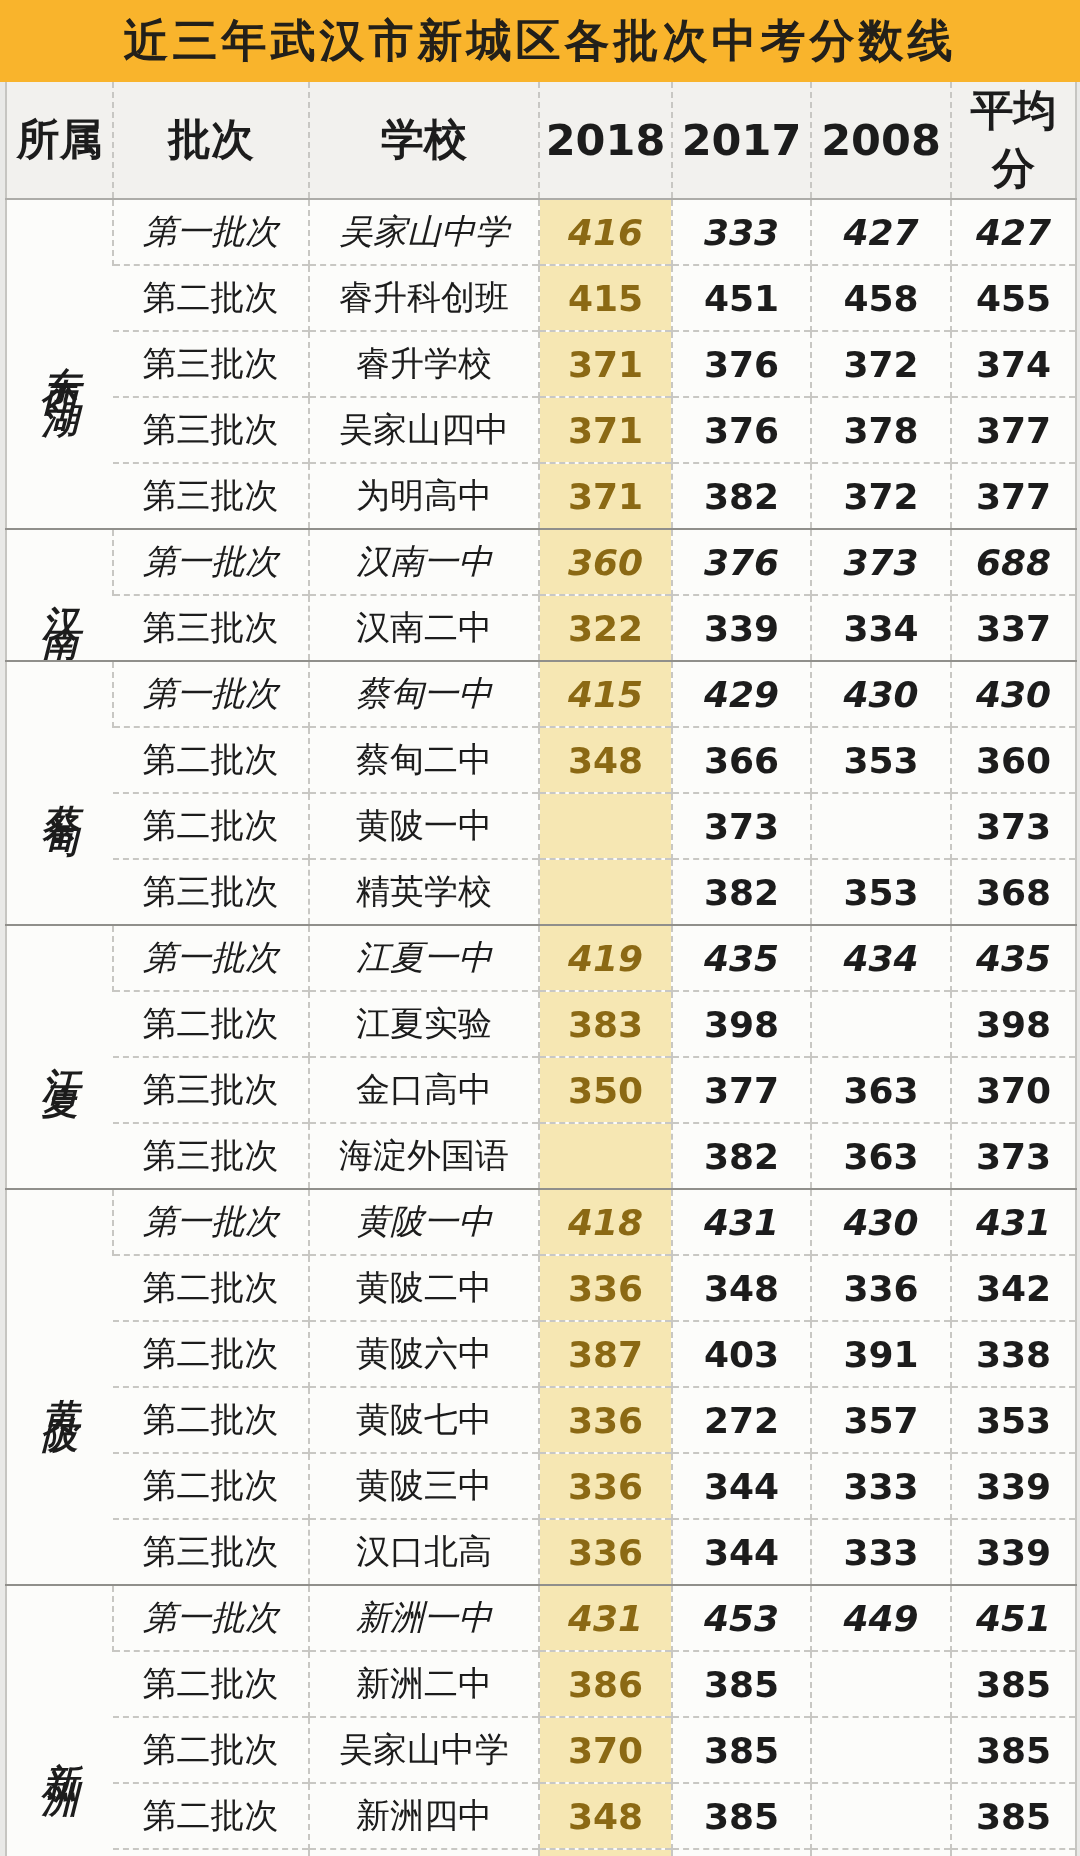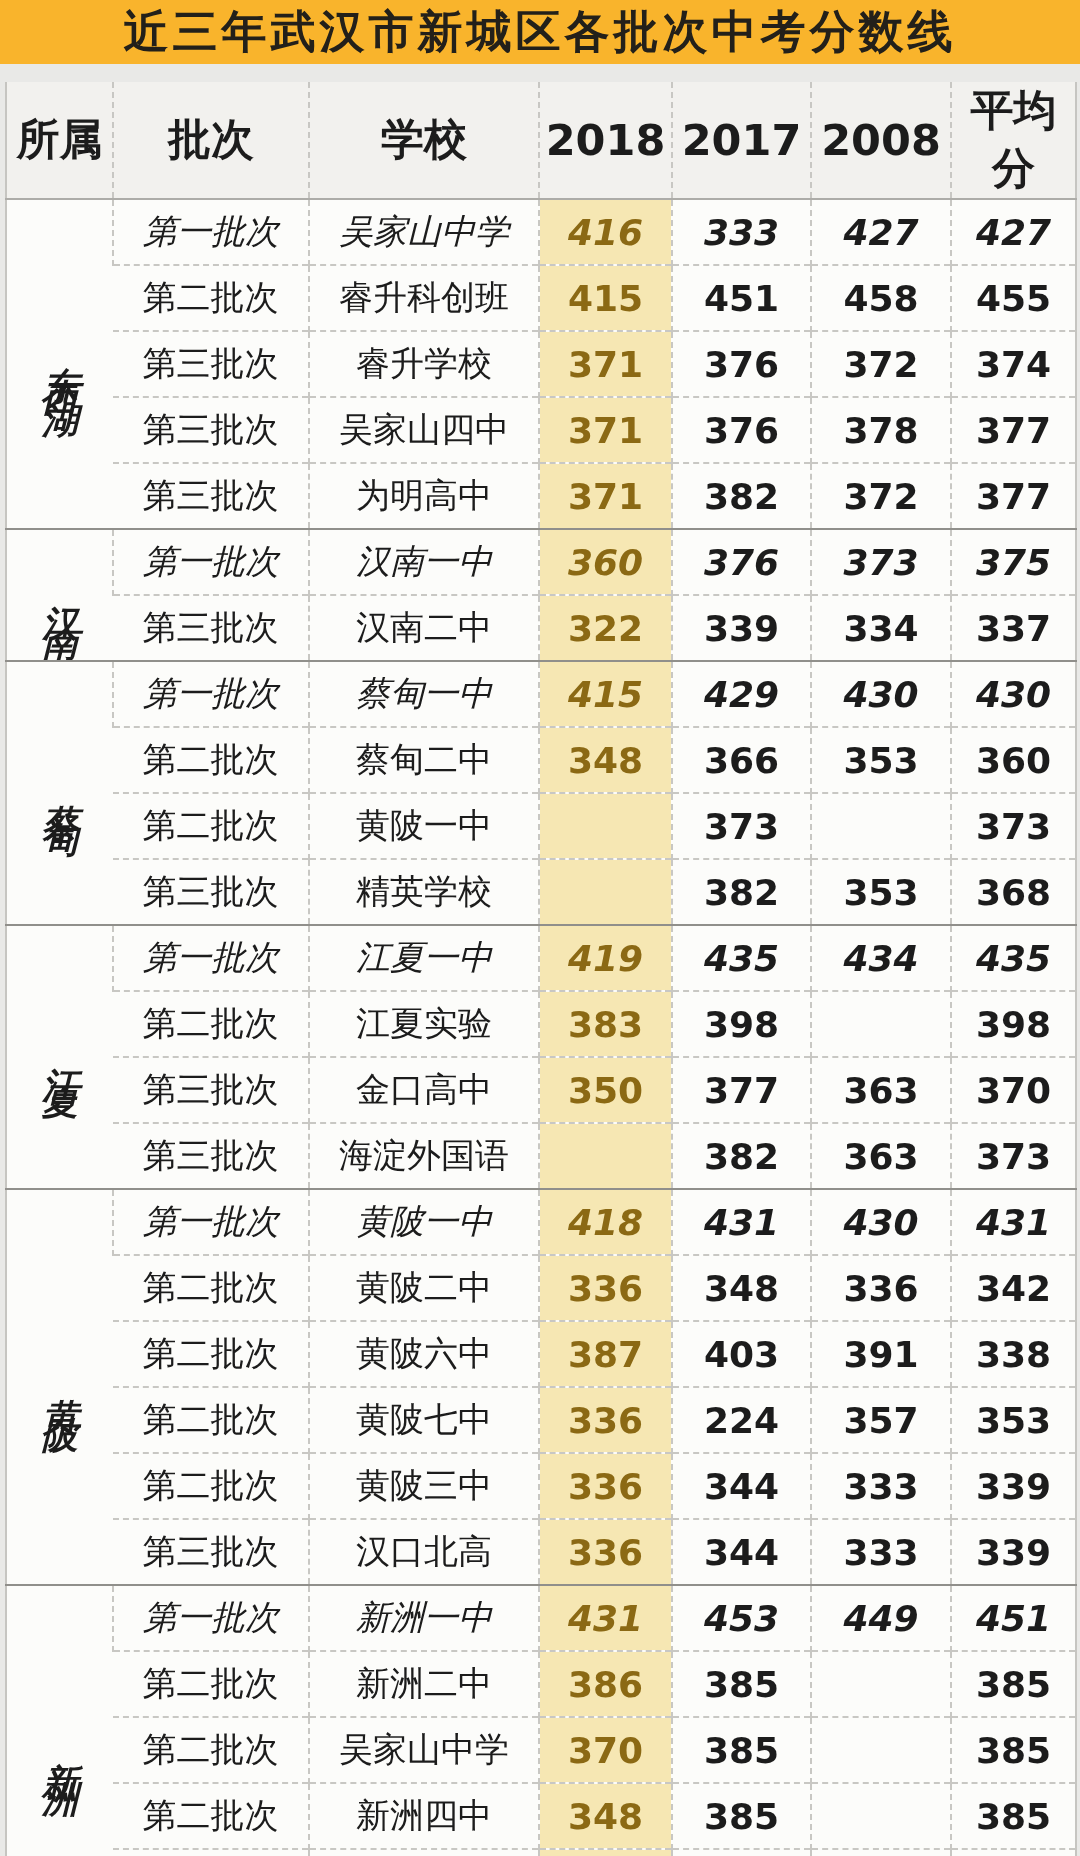--- a/index.html
+++ b/index.html
@@ -23,21 +23,21 @@
     width: 1080px;
     height: 1856px;
     background: var(--page-bg);
     overflow: hidden;
   }
 
   .title-bar {
     position: absolute;
     top: 0; left: 0;
     width: 1080px;
-    height: 64px;
+    height: 82px;
     background: var(--title-bg);
     color: var(--title-text);
     display: flex;
     align-items: center;
     justify-content: center;
     font-size: 45px;
     font-weight: bold;
     letter-spacing: 4px;
     white-space: nowrap;
   }
@@ -182,21 +182,21 @@
         <td class="num">377</td>
       </tr>
 
       <tr>
         <td class="district ss" rowspan="2">汉南</td>
         <td class="batch ss">第一批次</td>
         <td class="school ss">汉南一中</td>
         <td class="num hl ss">360</td>
         <td class="num ss">376</td>
         <td class="num ss">373</td>
-        <td class="num ss">375</td>
+        <td class="num ss">688</td>
       </tr>
       <tr>
         <td class="batch">第三批次</td>
         <td class="school">汉南二中</td>
         <td class="num hl">322</td>
         <td class="num">339</td>
         <td class="num">334</td>
         <td class="num">337</td>
       </tr>
 
@@ -290,21 +290,21 @@
         <td class="school">黄陂六中</td>
         <td class="num hl">387</td>
         <td class="num">403</td>
         <td class="num">391</td>
         <td class="num">338</td>
       </tr>
       <tr>
         <td class="batch">第二批次</td>
         <td class="school">黄陂七中</td>
         <td class="num hl">336</td>
-        <td class="num">224</td>
+        <td class="num">272</td>
         <td class="num">357</td>
         <td class="num">353</td>
       </tr>
       <tr>
         <td class="batch">第二批次</td>
         <td class="school">黄陂三中</td>
         <td class="num hl">336</td>
         <td class="num">344</td>
         <td class="num">333</td>
         <td class="num">339</td>

